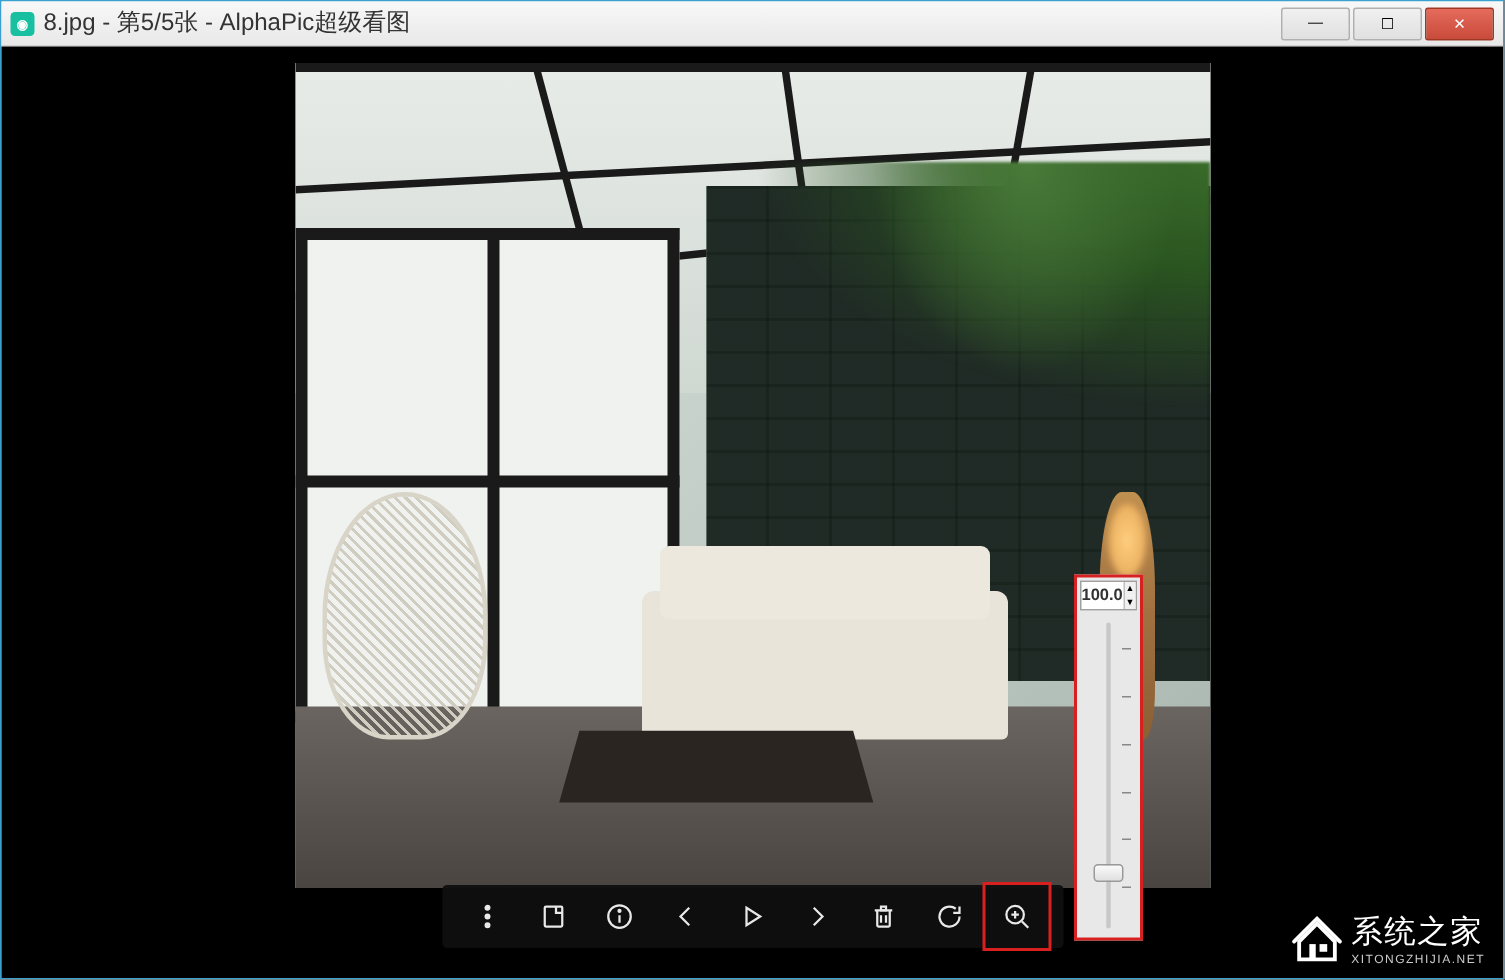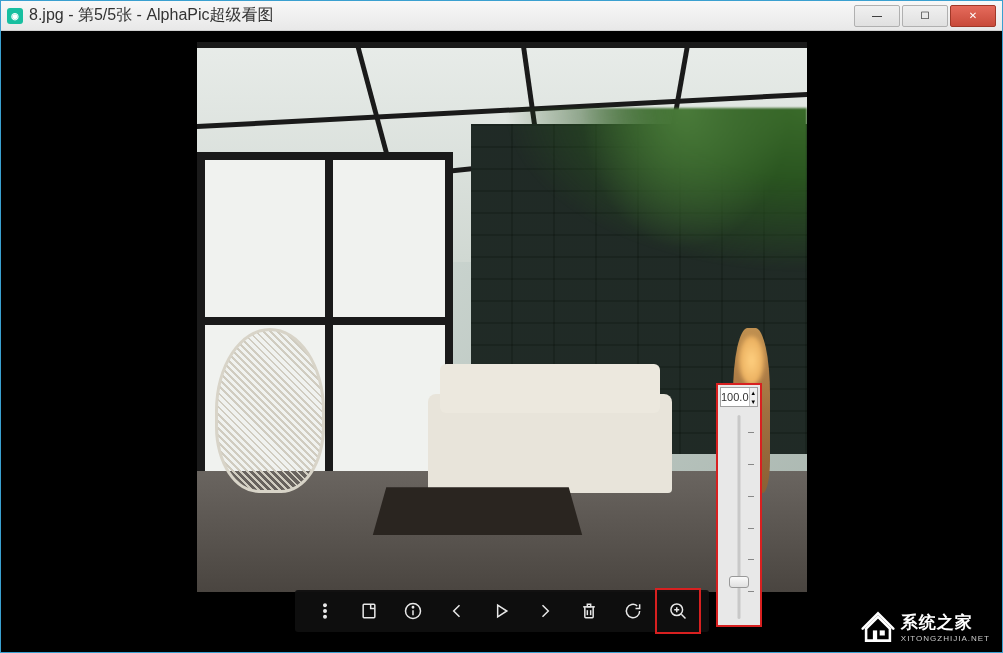--- a/index.html
+++ b/index.html
@@ -245,20 +245,21 @@
       align-items: center;
       padding: 2px;
     }
     .zoom-value-box {
       display: flex;
       align-items: stretch;
       width: 100%;
       height: 20px;
       background: #fff;
       border: 1px solid #a0a0a0;
+      font-weight: bold;
     }
     .zoom-value {
       flex: 1;
       font-size: 11px;
       display: flex;
       align-items: center;
       justify-content: center;
       color: #333;
     }
     .zoom-spinner {
@@ -356,22 +357,22 @@
       align-items: center;
       gap: 6px;
       color: #fff;
       font-family: "Microsoft YaHei", sans-serif;
     }
     .wm-icon {
       width: 34px;
       height: 34px;
     }
     .wm-text-main {
-      font-size: 17px;
-      font-weight: bold;
+      font-size: 21px;
+      font-weight: normal;
       letter-spacing: 1px;
     }
     .wm-text-sub {
       font-size: 8px;
       letter-spacing: 1px;
       color: #ccc;
     }
   </style>
 </head>
 <body>

